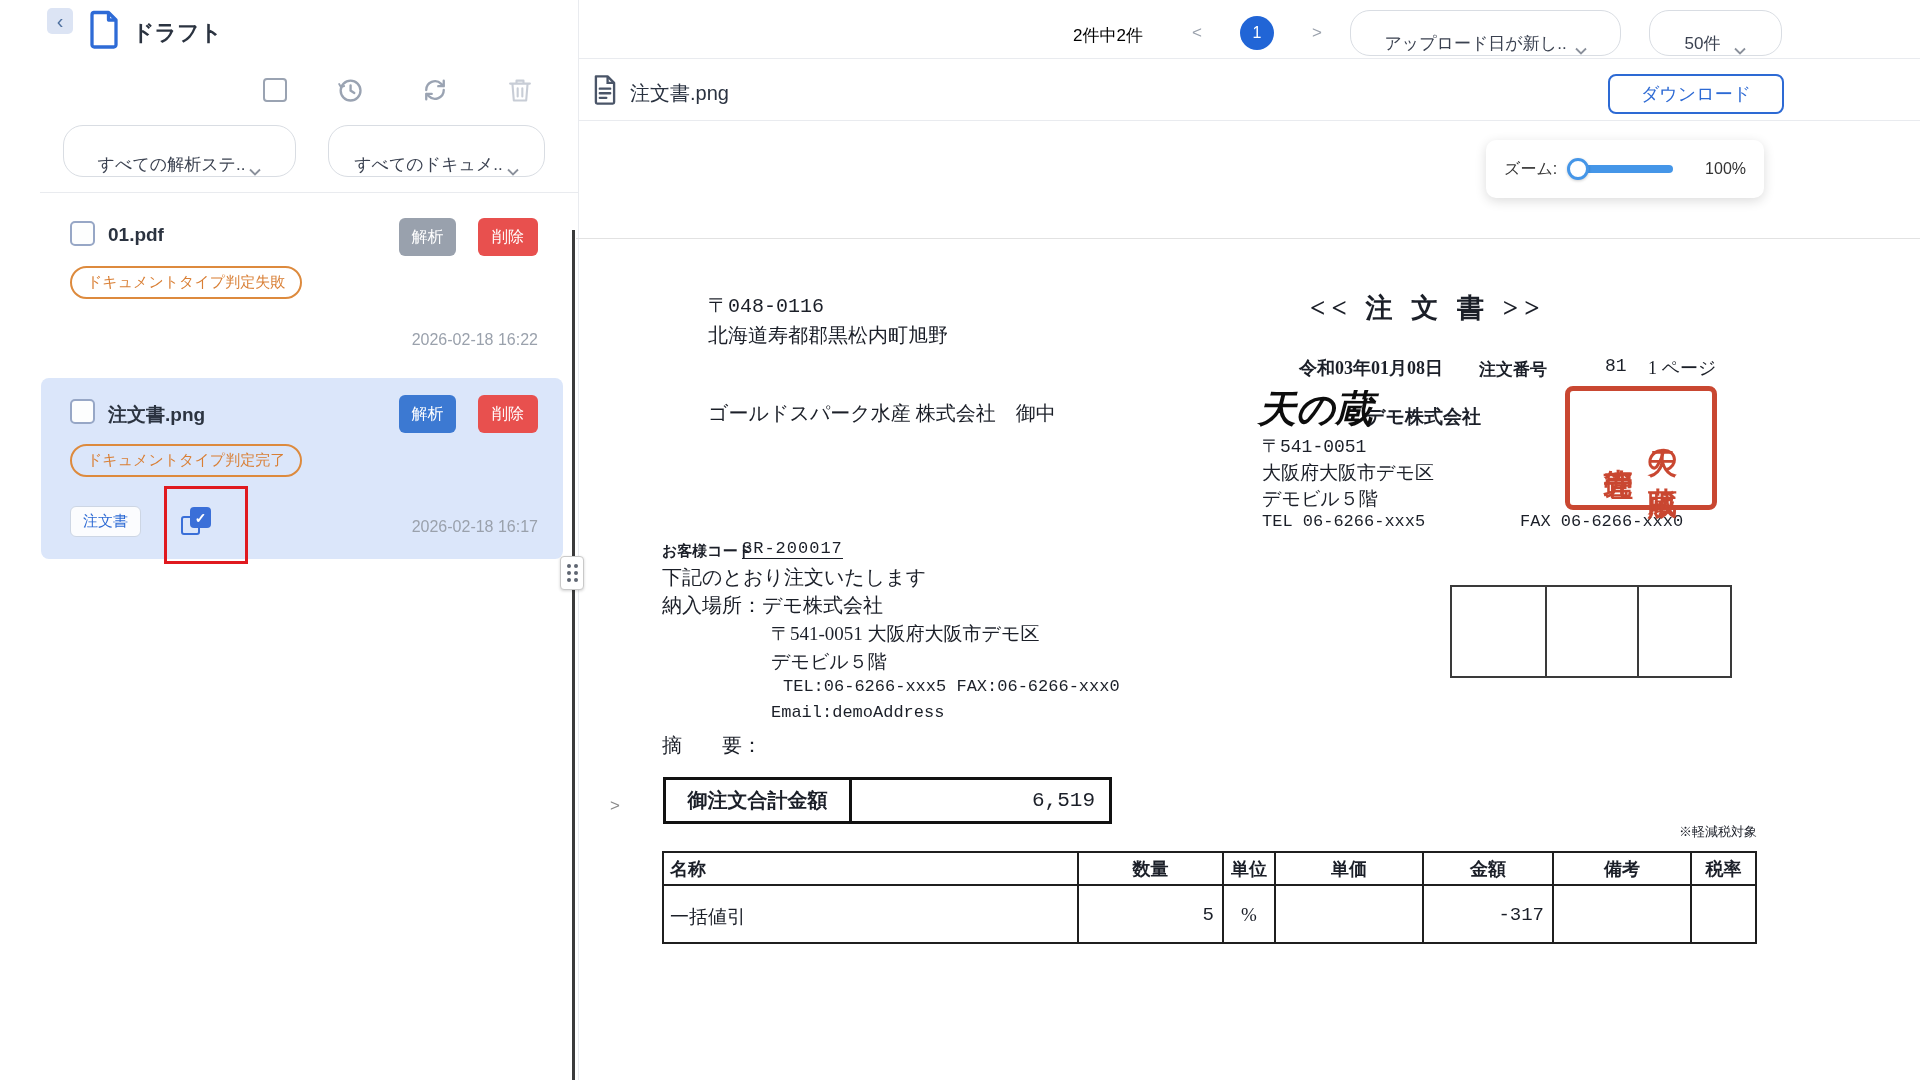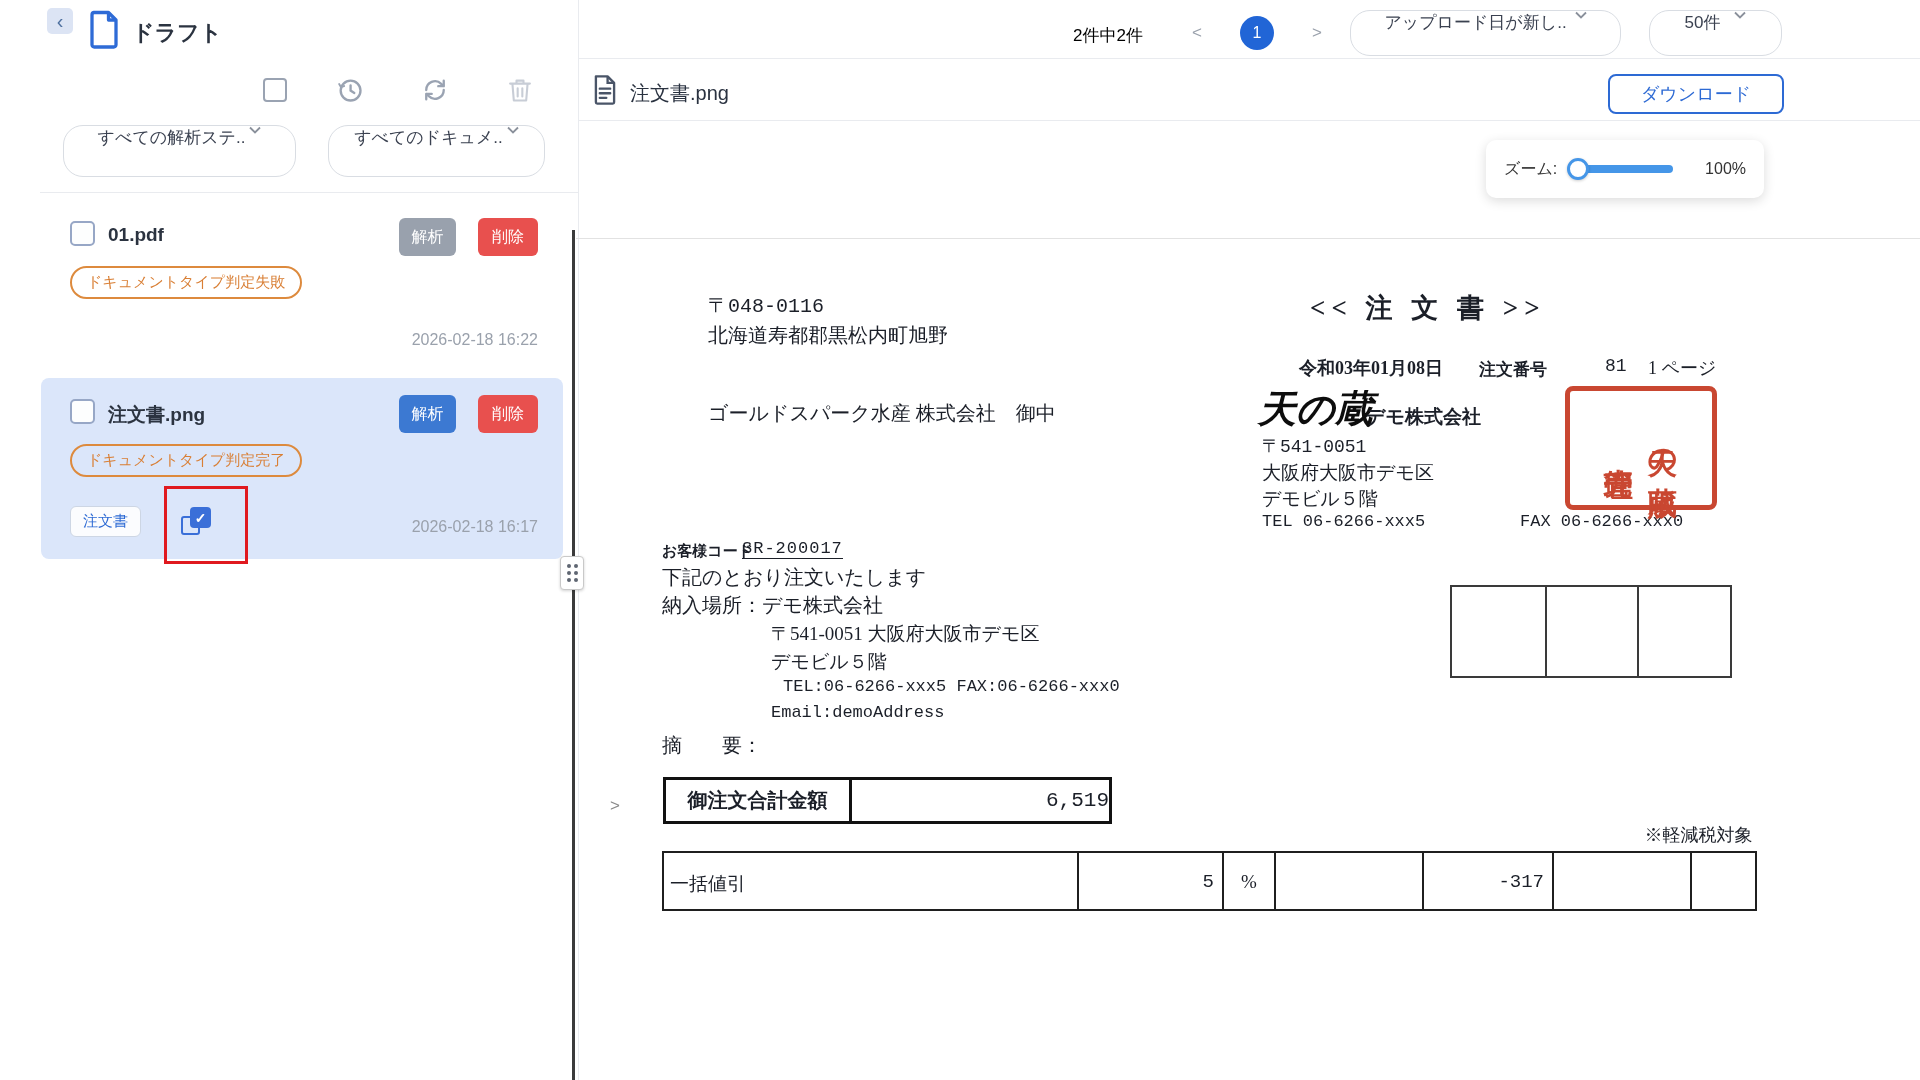--- a/index.html
+++ b/index.html
@@ -8,21 +8,21 @@
   .abs{position:absolute}
   .flexc{display:flex;align-items:center;justify-content:center}
   .hline{position:absolute;height:1px;background:#e9ebef}
   .vline{position:absolute;width:1px;background:#e9ebef}
   
   .back-btn{left:47px;top:8px;width:26px;height:26px;background:#dce4f4;border-radius:5px;color:#4d6f9e;font-size:20px;cursor:pointer}
   .page-title{left:132px;top:18px;font-size:22px;font-weight:bold;color:#2b3340}
   .count{left:1073px;top:24px;font-size:17px;color:#000000}
   .pg-arrow{font-size:17px;color:#9aa1ac;cursor:pointer}
   .pg-circle{left:1240px;top:16px;width:34px;height:34px;border-radius:50%;background:#2165d6;color:#fff;font-size:16px;cursor:pointer}
-  .dd{display:flex;align-items:flex-start;justify-content:center;gap:8px;border:1px solid #d9dde3;border-radius:20px;background:#fff;font-size:17px;color:#3a4150;cursor:pointer}
+  .dd{display:flex;align-items:flex-end;justify-content:center;gap:8px;border:1px solid #d9dde3;border-radius:20px;background:#fff;font-size:17px;color:#3a4150;cursor:pointer}
   
   .icon-btn{cursor:pointer}
   .cb{border:2px solid #97a7c6;border-radius:5px;background:#fdfefe;cursor:pointer}
   .cb-all{border:2px solid #9aa3b2;border-radius:4px;background:#fff;cursor:pointer}
   .item-name{font-size:19px;font-weight:bold;color:#2b3340}
   .btn{display:flex;align-items:center;justify-content:center;color:#fff;border-radius:6px;font-size:16px;cursor:pointer}
   .btn-gray{background:#99a1ad}
   .btn-blue{background:#3c79d2}
   .btn-red{background:#e8504e}
   .badge{display:inline-flex;align-items:center;height:33px;padding:0 15px;border:2px solid #dd8a3d;border-radius:17px;color:#d97f35;font-size:15px;background:transparent}
@@ -52,21 +52,21 @@
   .doc-title{font-size:27px;font-weight:bold;letter-spacing:6px}
   .logo{font-size:38px;font-weight:800;font-style:italic;color:#0d0d0d}
   .seal{left:1565px;top:386px;width:152px;height:124px;border:5px solid #c53a22;border-radius:8px;display:flex;flex-direction:row-reverse;align-items:center;justify-content:center;gap:4px;opacity:.93}
   .seal span{writing-mode:vertical-rl;font-size:29px;font-weight:bold;color:#c53a22;letter-spacing:2px;font-family:"Liberation Serif",serif}
   .code-u{border-bottom:1.5px solid #1b1f28;letter-spacing:1px}
   .approval{left:1450px;top:585px;width:282px;height:93px;display:grid;grid-template-columns:repeat(3,1fr);border:2px solid #3a3a3a}
   .approval div{border-left:2px solid #3a3a3a}
   .approval div:first-child{border-left:none}
   .tbox{left:663px;top:777px;width:449px;height:47px;border:3px solid #111;display:flex;background:#fff}
   .tlabel{width:186px;border-right:3px solid #111;display:flex;align-items:center;justify-content:center;font-size:20px;font-weight:600}
-  .tval{flex:1;display:flex;align-items:center;justify-content:flex-end;font-size:21px}
+  .tval{flex:1;display:flex;align-items:center;justify-content:flex-end;padding-right:14px;font-size:21px}
   .otable{border-collapse:collapse;table-layout:fixed;width:1093px;background:#fff}
   .otable th,.otable td{border:2px solid #1f1f1f;overflow:hidden}
   .otable th{height:33px;font-size:18px;font-weight:600}
   .otable th.h-name{text-align:left;padding-left:6px}
   .otable tr.dr{height:56px}
   .c-name .cell-in{display:flex;flex-direction:column;justify-content:space-between;height:52px}
   .code{font-size:14px;line-height:16px;padding:1px 0 0 4px}
   .pname{font-size:19px;padding:0 0 3px 6px;white-space:nowrap}
   .c-num{vertical-align:bottom;text-align:right;padding:0 8px 3px 0;font-size:19px}
   .c-unit{vertical-align:bottom;text-align:center;padding-bottom:3px;font-size:19px}
@@ -234,33 +234,42 @@
       <div></div>
       <div></div>
     </div>
 
   <div class="abs" style="left:610px;top:796px;font-size:17px;color:#8a8a8a;font-family:'Liberation Sans',sans-serif">&gt;</div>
 
   <div class="abs tbox">
     <div class="tlabel">御注文合計金額</div>
     <div class="tval mono">6,519</div>
   </div>
-  <div class="abs" style="left:1640px;top:823px;width:117px;text-align:center;font-size:18px">※軽減税対象</div>
+  <div class="abs" style="left:1640px;top:823px;width:117px;text-align:right;font-size:13px">※軽減税対象</div>
 
   <table class="otable abs" style="left:662px;top:851px">
     <colgroup>
       <col style="width:415px">
         <col style="width:145px">
         <col style="width:52px">
         <col style="width:148px">
         <col style="width:130px">
         <col style="width:138px">
         <col style="width:65px">
     </colgroup>
     <tbody>
+        <tr>
+      <th class="h-name">名称</th>
+      <th>数量</th>
+      <th>単位</th>
+      <th>単価</th>
+      <th>金額</th>
+      <th>備考</th>
+      <th>税率</th>
+    </tr>
     <tr class="last">
       <td>
             <div class="pname">一括値引</div>
           </td>
       <td class="c-num mono">5</td>
       <td class="c-unit">%</td>
       <td class="c-num mono"></td>
       <td class="c-num mono">-317</td>
       <td></td>
       <td></td>

